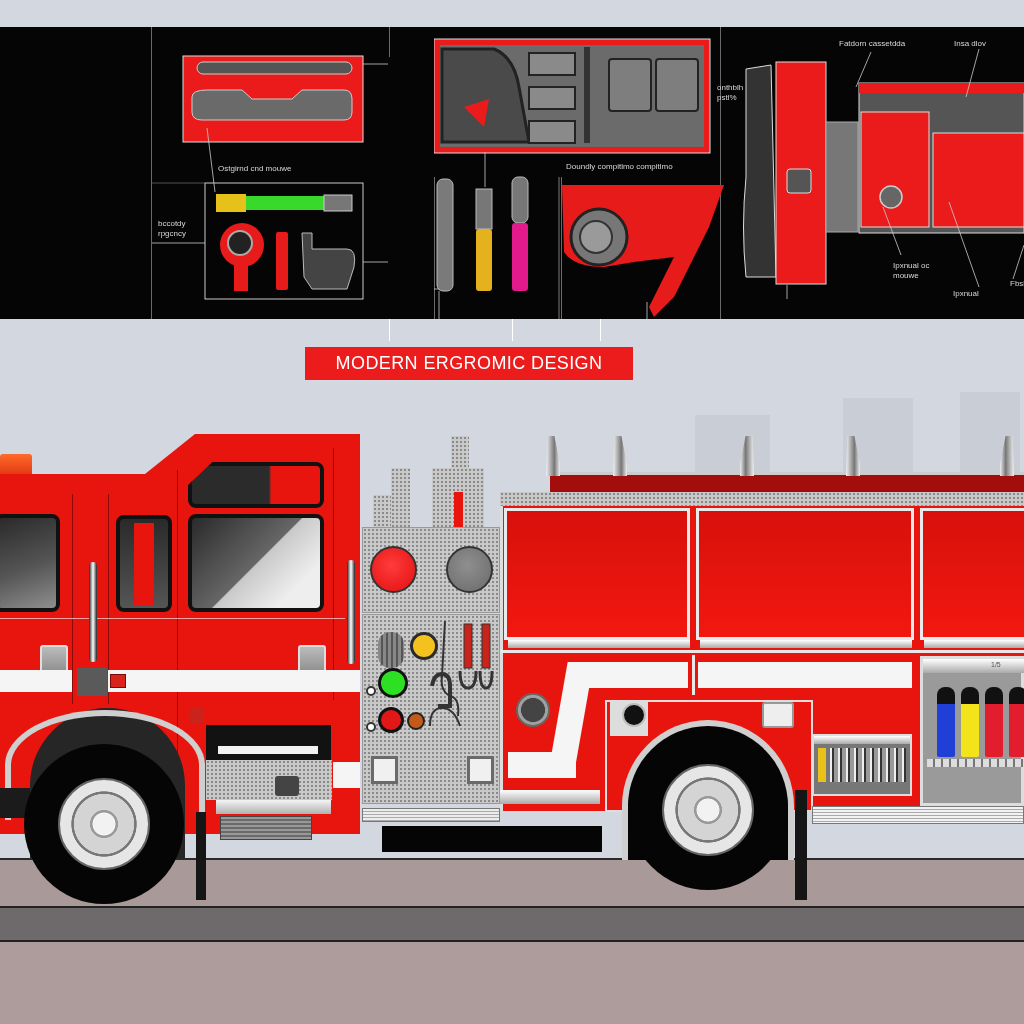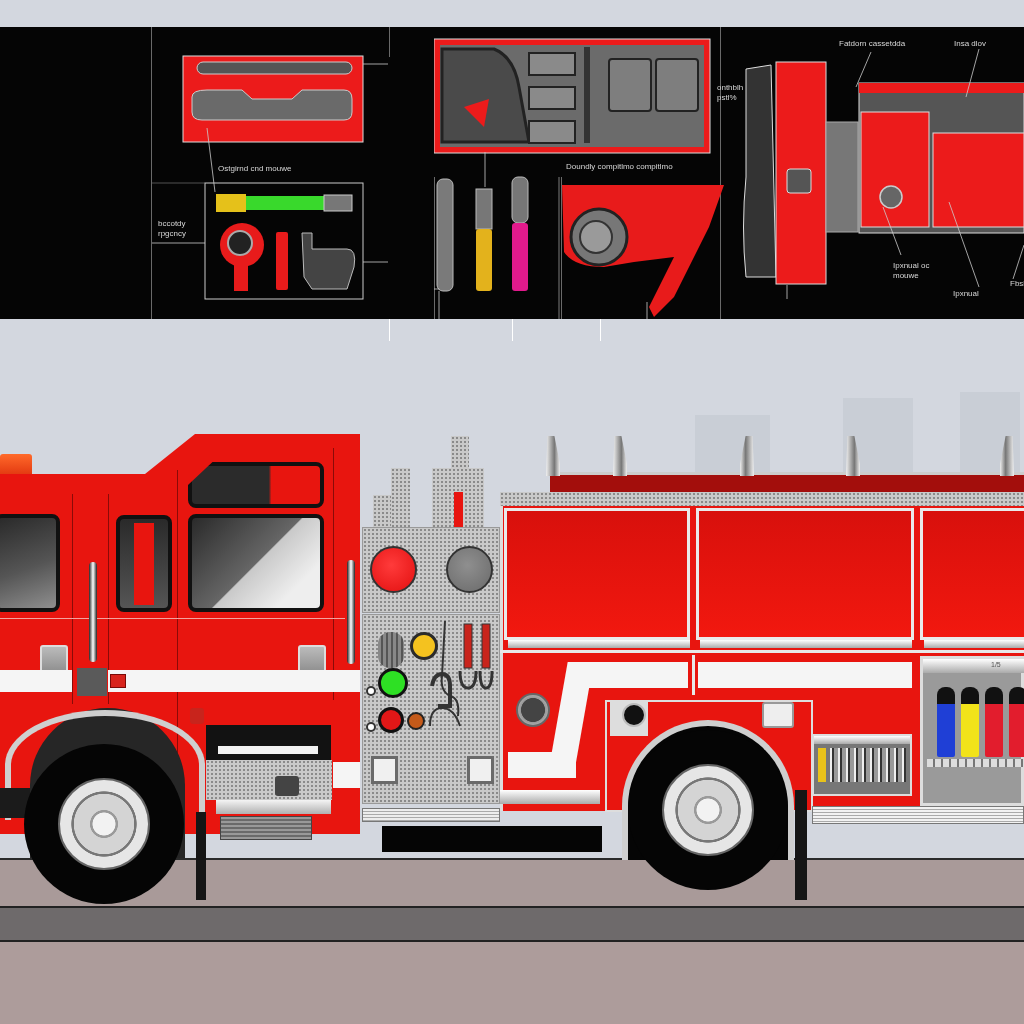--- a/index.html
+++ b/index.html
@@ -125,20 +125,21 @@
       <div class="lbl" style="left:172px;top:234px;white-space:normal;width:50px">Ipxnual oc mouwe</div>
       <div class="lbl" style="left:232px;top:262px">Ipxnual</div>
       <div class="lbl" style="left:289px;top:252px">Fbsk</div>
     </div>
   </div>
 
   <div class="abs" style="left:389px;top:319px;width:1px;height:22px;background:#fff;"></div>
   <div class="abs" style="left:512px;top:319px;width:1px;height:22px;background:#fff;"></div>
   <div class="abs" style="left:600px;top:319px;width:1px;height:22px;background:#fff;"></div>
 
+  <div class="abs banner">MODERN ERGROMIC DESIGN</div>
 
   <div class="abs" style="left:695px;top:415px;width:75px;height:60px;background:#c9ced6;"></div>
   <div class="abs" style="left:843px;top:398px;width:70px;height:75px;background:#c9ced6;"></div>
   <div class="abs" style="left:960px;top:392px;width:60px;height:80px;background:#c9ced6;"></div>
 
   <div class="abs road1"></div>
   <div class="abs road2"></div>
   <div class="abs road3"></div>
 
   <div class="abs" style="left:0;top:0;width:1024px;height:1024px;">

